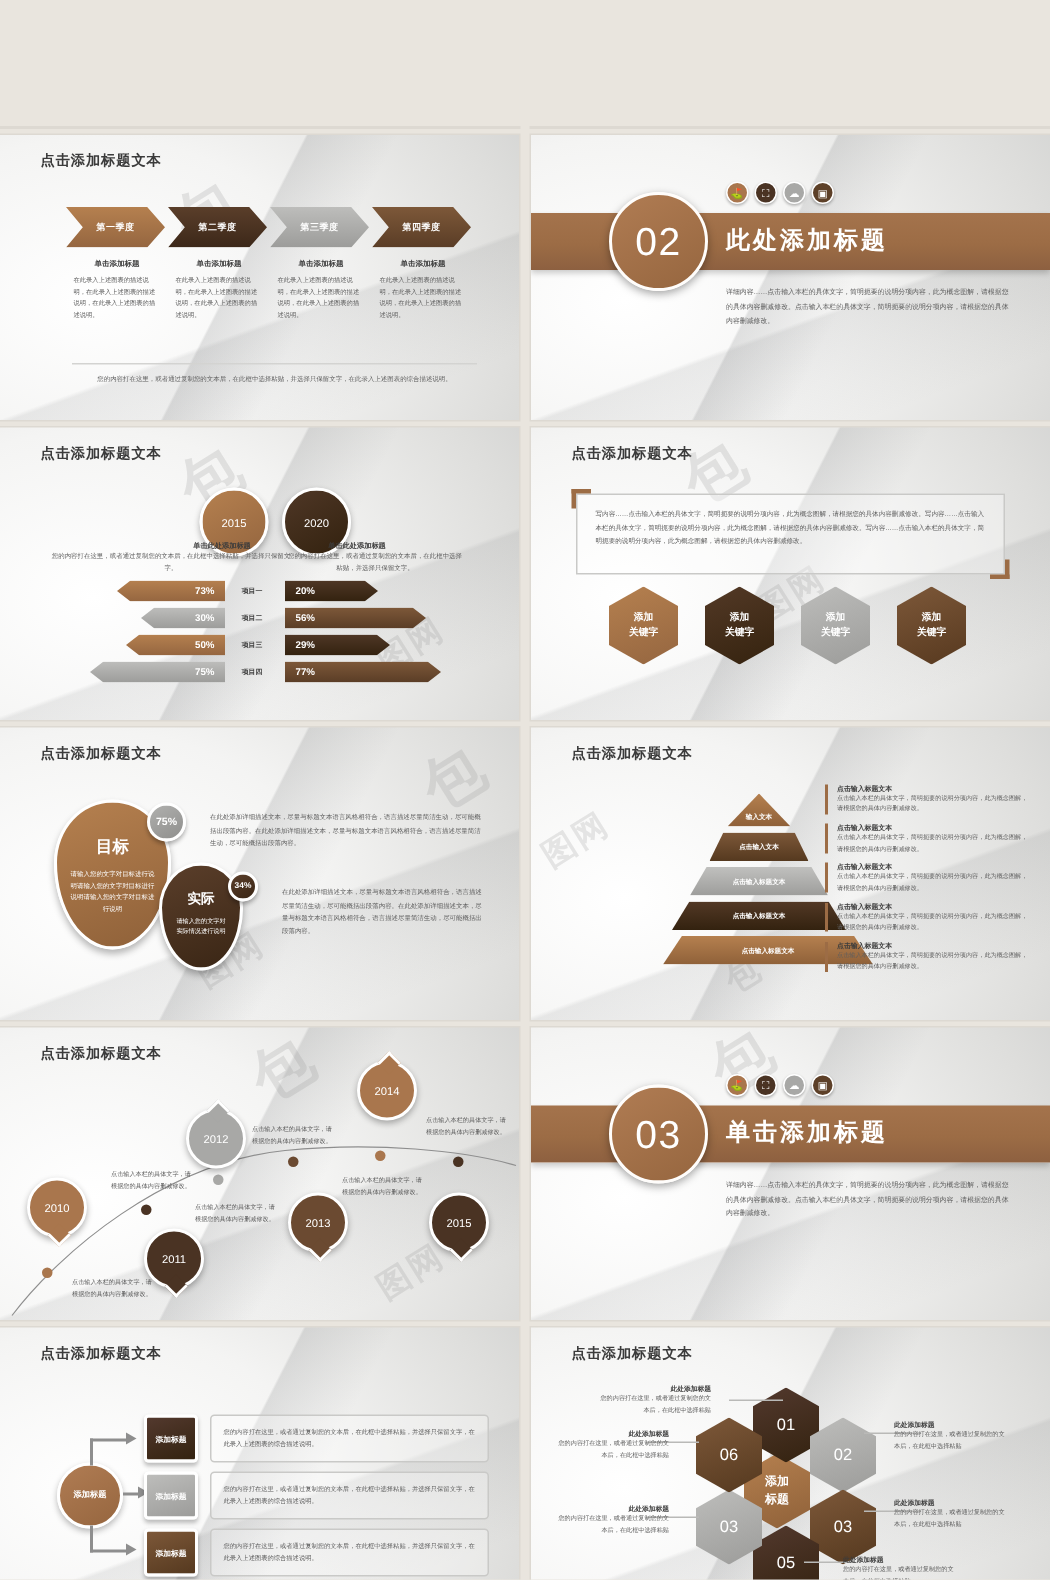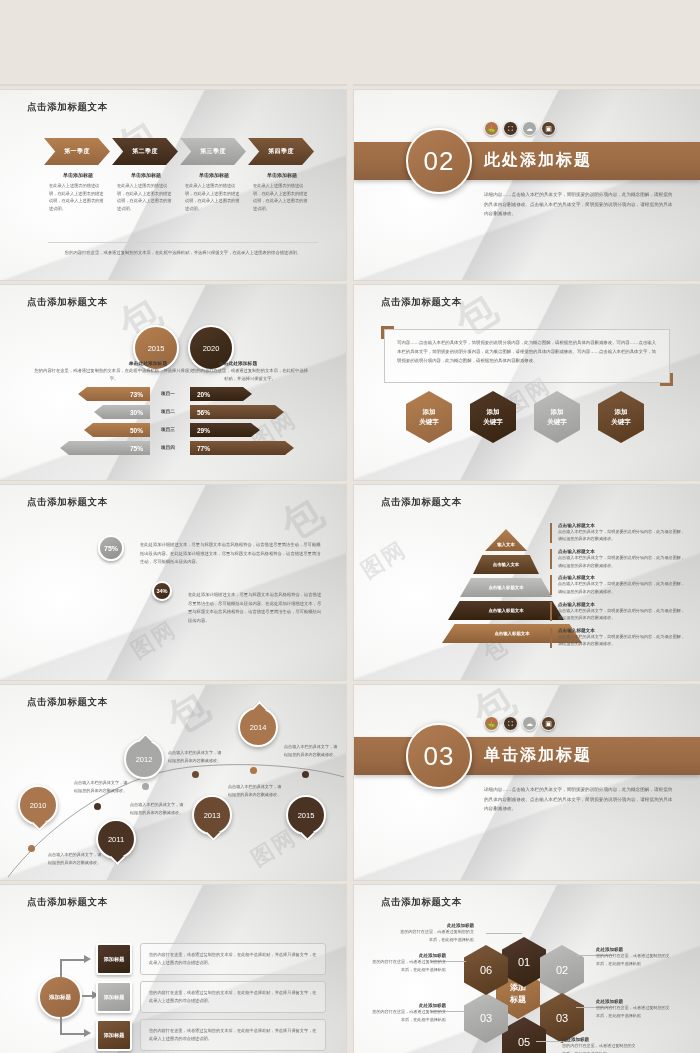--- a/index.html
+++ b/index.html
@@ -448,22 +448,30 @@
       </div>
     </div>
   </div>
 
   <div class="slide">
     <div class="inner">
       <div class="s-title">点击添加标题文本</div>
       <div class="wm" style="left:282px;top:6px;">包</div>
       <div class="wm wm2" style="left:130px;top:140px;">图网</div>
 
+      <div class="drop" style="left:36px;top:48px;width:78px;height:100px;background:linear-gradient(160deg,#b5804f,#8f6139);">
+        <div class="lbl" style="top:22px;font-size:11px">目标</div>
+        <div class="bd" style="top:44px;font-size:4.3px;line-height:1.8">请输入您的文字对目标进行说明请输入您的文字对目标进行说明请输入您的文字对目标进行说明</div>
+      </div>
       <div class="pct" style="left:98px;top:50px;width:26px;height:26px;background:linear-gradient(150deg,#b0b0ae,#8f8f8d);font-size:7px">75%</div>
 
+      <div class="drop" style="left:106px;top:90px;width:56px;height:72px;background:linear-gradient(160deg,#5a3e2a,#3a2615);">
+        <div class="lbl" style="top:16px;font-size:9px">实际</div>
+        <div class="bd" style="top:33px;font-size:4.1px;line-height:1.8">请输入您的文字对实际情况进行说明</div>
+      </div>
       <div class="pct" style="left:152px;top:96px;width:20px;height:20px;background:linear-gradient(150deg,#5a3e2a,#3a2615);font-size:5.6px">34%</div>
 
       <div class="side-txt" style="left:140px;top:56px;right:22px">在此处添加详细描述文本，尽量与标题文本语言风格相符合，语言描述尽量简洁生动，尽可能概括出段落内容。在此处添加详细描述文本，尽量与标题文本语言风格相符合，语言描述尽量简洁生动，尽可能概括出段落内容。</div>
       <div class="side-txt" style="left:188px;top:106px;right:22px">在此处添加详细描述文本，尽量与标题文本语言风格相符合，语言描述尽量简洁生动，尽可能概括出段落内容。在此处添加详细描述文本，尽量与标题文本语言风格相符合，语言描述尽量简洁生动，尽可能概括出段落内容。</div>
     </div>
   </div>
 
   <div class="slide">
     <div class="inner">
       <div class="s-title">点击添加标题文本</div>
@@ -610,21 +618,21 @@
   </div>
 
   <div class="slide">
     <div class="inner">
       <div class="s-title">点击添加标题文本</div>
       <div class="hc" style="inset:0">
         <div class="hx center" style="left:142px;top:84px;background:linear-gradient(160deg,#b5804f,#8f6139)">
           <span>添加</span>
           <span>标题</span>
         </div>
-        <div class="hx" style="left:148px;top:52px;background:linear-gradient(160deg,#53392e,#33220f)">
+        <div class="hx" style="left:148px;top:40px;background:linear-gradient(160deg,#53392e,#33220f)">
             <span>01</span>
           </div>
         <div class="hx" style="left:186px;top:60px;background:linear-gradient(160deg,#bdbdbb,#9c9c9a)">
             <span>02</span>
           </div>
         <div class="hx" style="left:186px;top:108px;background:linear-gradient(160deg,#7d5839,#55391f)">
             <span>03</span>
           </div>
         <div class="hx" style="left:148px;top:132px;background:linear-gradient(160deg,#53392e,#33220f)">
             <span>05</span>

